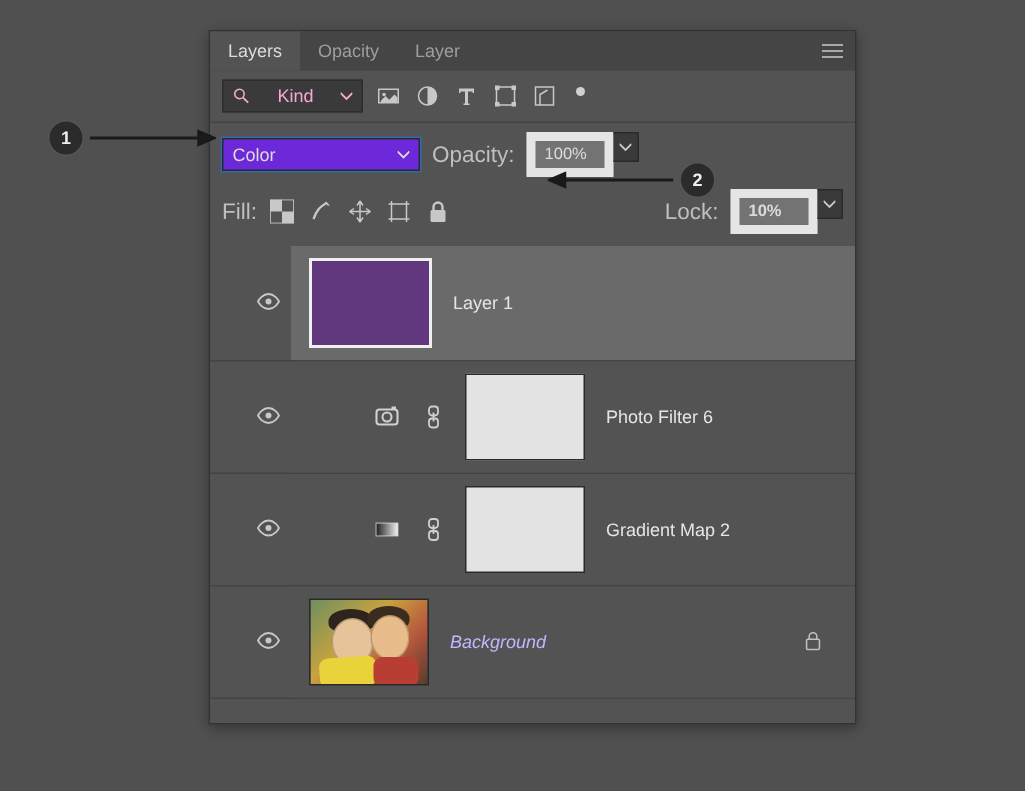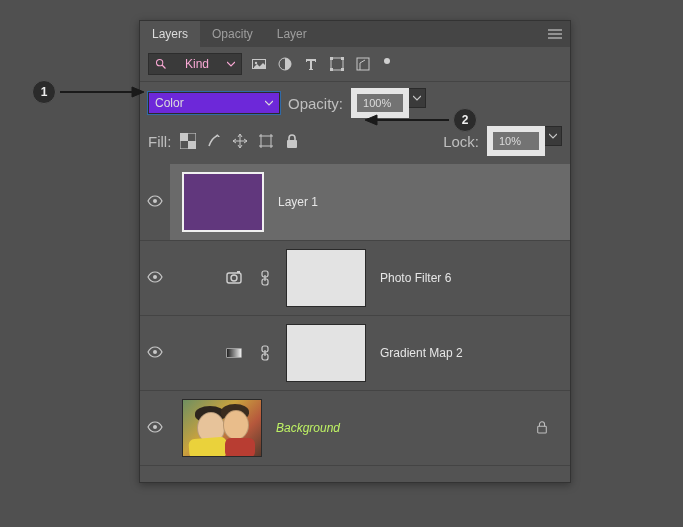--- a/index.html
+++ b/index.html
@@ -105,20 +105,21 @@
   .lock-row { padding-top:2px; padding-bottom:8px; }
   .lock-icons { display:flex; align-items:center; gap:8px; }
   .lock-icons .icon-btn { width:18px; }
 
   
   .layers { }
   .layer {
     display:flex; align-items:center;
     border-top:1px solid #444;
     min-height:68px;
+    padding-left:24px;
   }
   .layer:first-child { border-top:none; }
   .eye-col {
     width:30px; display:flex; align-items:center; justify-content:center;
   }
   .eye-icon svg { width:16px; height:12px; }
   .content-col {
     flex:1; display:flex; align-items:center; gap:14px;
     padding:8px 12px;
     background:#535353;
@@ -130,21 +131,21 @@
     width:78px; height:56px;
     background:#e3e3e3;
     border:1px solid #2a2a2a;
   }
   .thumb.selected {
     border:2px solid #f0f0f0;
   }
   .thumb.purple { background:#61377d; }
   .thumb.mask  { background:#e3e3e3; }
   .layer-name { font-size:12px; color:#e6e6e6; }
-  .layer-name.italic { font-style:italic; color:#bef264; }
+  .layer-name.italic { font-style:italic; color:#c4b5fd; }
 
   .adj-layer .adj-icon {
     width:20px; height:20px;
     display:flex; align-items:center; justify-content:center;
     color:#d0d0d0;
   }
   .adj-layer .adj-icon svg { width:18px; height:18px; }
   .link-col {
     width:14px; display:flex; align-items:center; justify-content:center;
     color:#cfcfcf;
@@ -334,21 +335,21 @@
       </span>
       <span class="icon-btn">
         <svg viewBox="0 0 14 16">
             <rect x="2" y="7" width="10" height="8" rx="1" fill="currentColor"></rect>
             <path d="M4 7V5a3 3 0 016 0v2" fill="none" stroke="currentColor" stroke-width="1.6"></path>
           </svg>
       </span>
     </div>
     <div style="flex:1"></div>
     <span class="lbl">Lock:</span>
-    <div style="display:flex;">
+    <div style="display:flex;font-weight:bold;">
       <div class="value-box">10%</div>
       <div class="chev-box">
         <svg viewBox="0 0 8 8">
             <path d="M0 2l4 4 4-4" fill="none" stroke="currentColor" stroke-width="1.2"></path>
           </svg>
       </div>
     </div>
   </div>
 
   <div class="layers">

